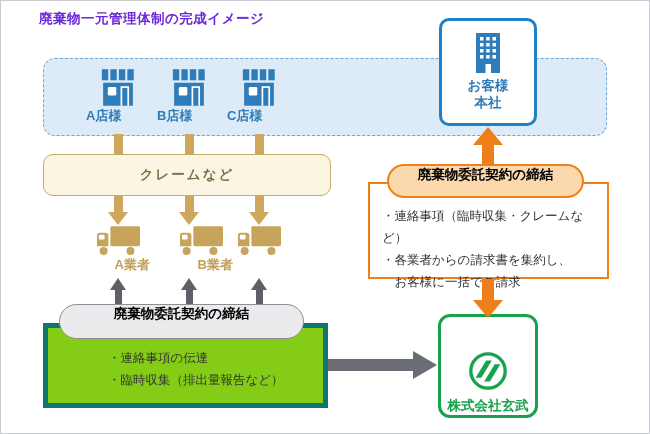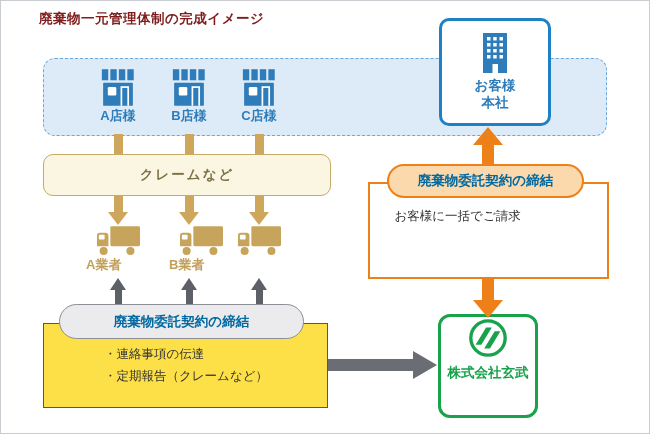--- a/index.html
+++ b/index.html
@@ -3,29 +3,29 @@
 <meta charset="utf-8">
 <style>
   html,body { margin:0; padding:0; background:#fff; }
   .canvas {
     position:relative; width:650px; height:434px; background:#ffffff;
     border:1px solid #c9ccd0; box-sizing:border-box; overflow:hidden;
     font-family:"Liberation Sans","DejaVu Sans",sans-serif;
   }
   .abs { position:absolute; }
   .title {
-    left:38px; top:9px; font-size:13.5px; font-weight:600; color:#7f1d1d;
+    left:38px; top:9px; font-size:13.5px; font-weight:600; color:#6d28d9;
     letter-spacing:.5px;
   }
   
   .zone-stores {
     left:42px; top:57px; width:564px; height:78px; box-sizing:border-box;
     background:#dcebf7; border:1.5px dashed #6aa7da; border-radius:12px; z-index:1;
   }
-  .store { top:68px; width:64px; text-align:center; z-index:2; }
+  .store { top:68px; width:64px; z-index:2; }
   .store svg { display:block; margin:0 auto; }
   .store .lbl { font-size:13px; font-weight:600; color:#2e7cb9; margin-top:1px; }
   
   .arrow-v { display:flex; flex-direction:column; align-items:center; }
   .arrow-v .shaft { flex:1; }
   .tan-arrow { top:133px; height:91px; width:20px; z-index:2; }
   .tan-arrow .shaft { width:9px; background:#cfa75c; }
   .tan-arrow .head { width:0; height:0; border-left:10px solid transparent;
     border-right:10px solid transparent; border-top:13px solid #cfa75c; }
   .grayup-arrow { top:277px; height:26px; width:16px; z-index:2; }
@@ -41,59 +41,59 @@
   .orange-down .head { width:0; height:0; border-left:15px solid transparent;
     border-right:15px solid transparent; border-top:18px solid #ee8019; }
   
   .box-discharge {
     left:42px; top:153px; width:288px; height:42px; box-sizing:border-box;
     background:#faf6e2; border:1.5px solid #c6aa66; border-radius:10px;
     display:flex; align-items:center; justify-content:center; z-index:3;
     font-size:13.5px; font-weight:600; color:#7e7048; letter-spacing:2px;
   }
   
-  .vendor { top:224px; width:64px; text-align:left; z-index:2; }
+  .vendor { top:224px; width:64px; text-align:right; z-index:2; }
   .vendor svg { display:block; margin:0 auto; }
   .vendor .lbl { font-size:13px; font-weight:600; color:#c2a05c; margin-top:0px; }
   
   .pill {
-    border-radius:999px; display:flex; align-items:center; justify-content:center;
-    font-size:13.5px; font-weight:600; color:#0369a1; box-sizing:border-box;
+    border-radius:999px; display:flex; justify-content:center;
+    font-size:13.5px; font-weight:600; color:#000000; box-sizing:border-box;
   }
   .pill-gray { left:58px; top:303px; width:245px; height:35px;
     background:#ebebee; border:1.5px solid #8d8d96; z-index:5; }
   .pill-orange { left:386px; top:163px; width:197px; height:34px;
     background:#fbd9ad; border:2px solid #ee8019; z-index:5; }
   
   .box-left { left:42px; top:322px; width:285px; height:85px; box-sizing:border-box;
-    background:#fde047; border:1px solid #0f766e; z-index:4; }
+    background:#84cc16; border:5px solid #0f766e; z-index:4; }
   .box-left .bullets { padding:19px 0 0 60px; }
   .bullets { font-size:12.5px; color:#333; line-height:22px; }
   
   .box-right { left:367px; top:181px; width:241px; height:97px; box-sizing:border-box;
     background:#fff; border:2px solid #ee8019; z-index:4; }
   .box-right .bullets { padding:21px 0 0 12px; }
   
   .arrow-right { left:327px; top:350px; height:28px; display:flex; align-items:center; z-index:3; }
   .arrow-right .hshaft { width:85px; height:12px; background:#6a6d73; }
   .arrow-right .hhead { width:0; height:0; border-top:14px solid transparent;
     border-bottom:14px solid transparent; border-left:24px solid #6a6d73; }
   
   .box-customer {
-    left:438px; top:17px; width:112px; height:108px; box-sizing:border-box;
+    left:438px; top:17px; width:98px; height:108px; box-sizing:border-box;
     background:#fff; border:3px solid #1e80c5; border-radius:10px; z-index:2;
     display:flex; flex-direction:column; align-items:center; justify-content:center;
   }
   .box-customer .lbl { font-size:13.5px; font-weight:600; color:#2e7cb9;
     line-height:17px; text-align:center; margin-top:4px; }
   
   .box-company {
     left:437px; top:313px; width:100px; height:104px; box-sizing:border-box;
     background:#fff; border:3px solid #18a24c; border-radius:12px; z-index:3;
-    display:flex; flex-direction:column; align-items:center; justify-content:flex-start;
+    display:flex; flex-direction:column; align-items:center; justify-content:flex-end;
   }
   .box-company .lbl { font-size:13.5px; font-weight:600; color:#18a24c; margin-top:5px; }
 </style>
 </head>
 <body>
 
 <div class="canvas">
 
   <div class="abs title">廃棄物一元管理体制の完成イメージ</div>
 
@@ -207,21 +207,21 @@
       <div class="shaft"></div>
     </div>
   <div class="abs arrow-v grayup-arrow" style="left:250px;">
       <div class="head"></div>
       <div class="shaft"></div>
     </div>
 
   <div class="abs box-left">
     <div class="bullets">
       <div>・連絡事項の伝達</div>
-      <div>・定期報告（クレームなど）</div>
+      <div>・臨時収集（排出量報告など）</div>
     </div>
   </div>
   <div class="abs pill pill-gray">
     <span>廃棄物委託契約の締結</span>
   </div>
 
   <div class="abs arrow-right">
     <div class="hshaft"></div>
       <div class="hhead"></div>
   </div>
@@ -251,20 +251,22 @@
     </div>
   </div>
 
   <div class="abs arrow-v orange-up">
       <div class="head"></div>
       <div class="shaft"></div>
     </div>
 
   <div class="abs box-right">
     <div class="bullets">
+      <div>・連絡事項（臨時収集・クレームなど）</div>
+      <div>・各業者からの請求書を集約し、</div>
       <div>　お客様に一括でご請求</div>
     </div>
   </div>
   <div class="abs pill pill-orange">
     <span>廃棄物委託契約の締結</span>
   </div>
 
   <div class="abs arrow-v orange-down">
       <div class="shaft"></div>
       <div class="head"></div>

